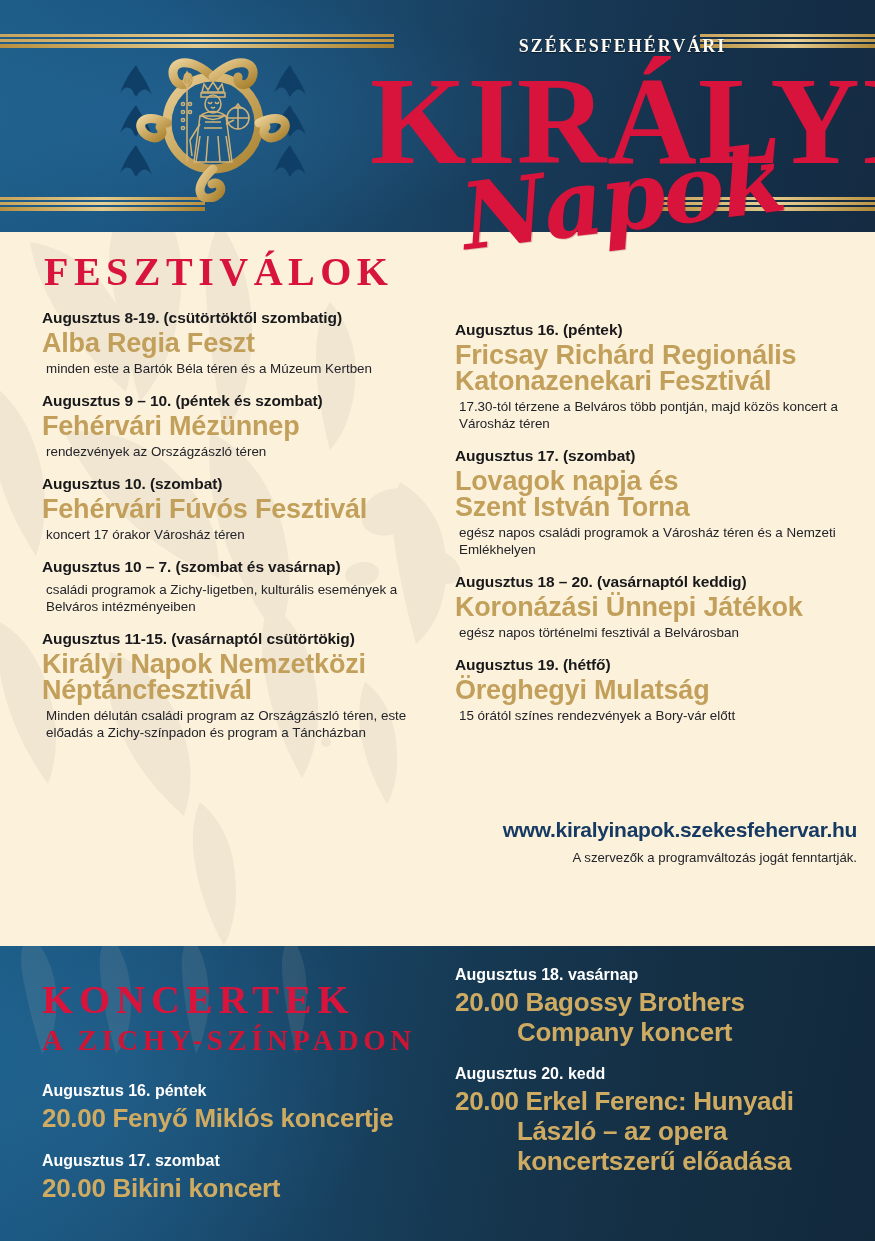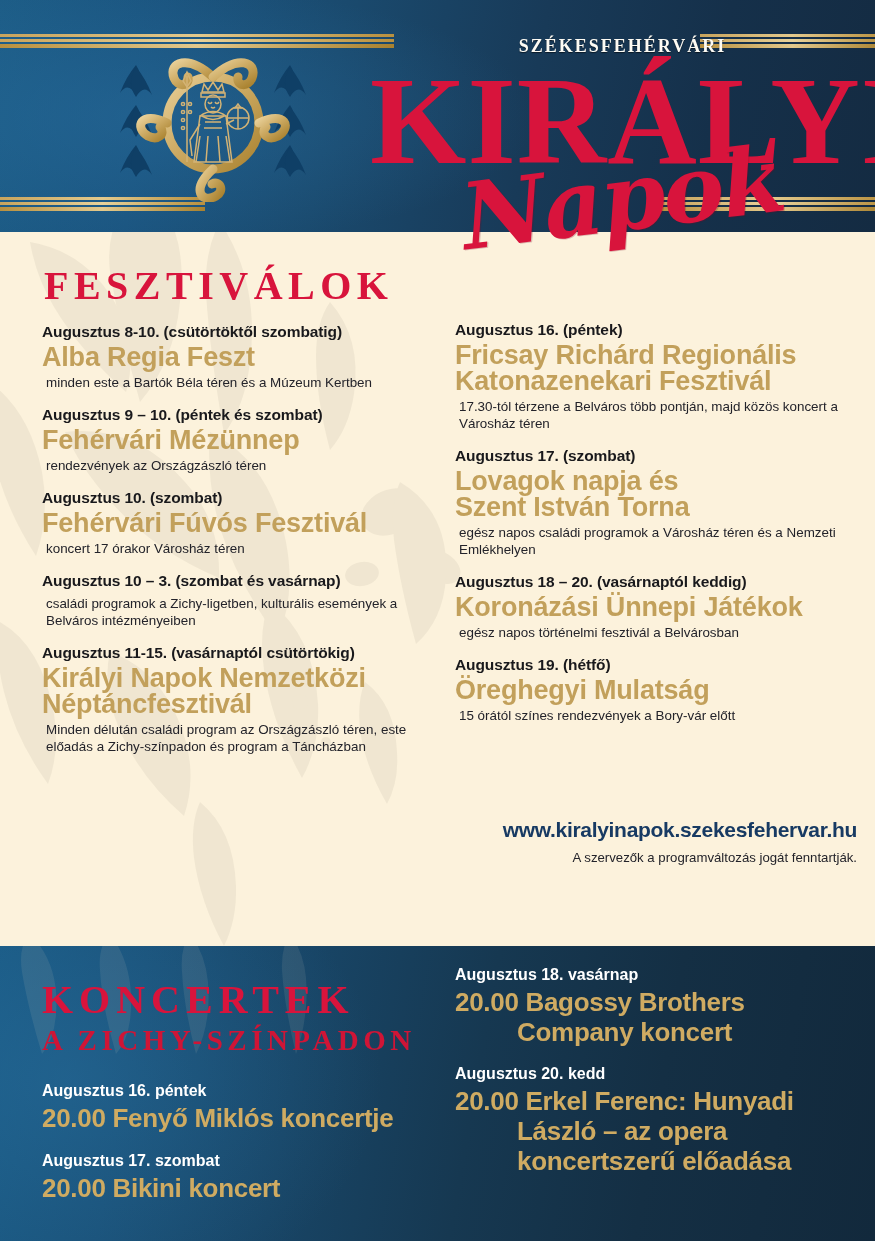--- a/index.html
+++ b/index.html
@@ -80,21 +80,21 @@
   .watermark svg{display:block;}
 
   .cols{position:absolute;left:0;top:0;width:875px;height:714px;}
   .col{position:absolute;top:0;}
   .col-left{left:42px;width:385px;}
   .col-right{left:455px;width:400px;}
 
   .sect-title{
     color:#d8143c;font-family:"Liberation Serif",serif;font-weight:bold;
     font-size:40px;letter-spacing:5.5px;line-height:40px;
-    margin:0 0 16px 2px;padding-top:34px;white-space:nowrap;
+    margin:0 0 16px 2px;padding-top:20px;white-space:nowrap;
   }
 
   .ev{margin:0 0 14px 0;}
   .ev .date{
     color:#19191c;font-size:15.5px;font-weight:bold;line-height:20px;
     margin:0 0 2px 0;letter-spacing:-.1px;
   }
   .ev .name{
     color:#c2a05b;font-size:27px;font-weight:bold;line-height:26px;
     margin:0 0 2px 0;letter-spacing:-.2px;
@@ -288,39 +288,39 @@
         </g>
       </svg>
     </div>
 
     <div class="cols">
 
       <div class="col col-left">
         <h2 class="sect-title">FESZTIVÁLOK</h2>
 
         <div class="ev">
-          <p class="date">Augusztus 8-10. (csütörtöktől szombatig)</p>
+          <p class="date">Augusztus 8-19. (csütörtöktől szombatig)</p>
           <p class="name">Alba Regia Feszt</p>
           <p class="desc">minden este a Bartók Béla téren és a Múzeum Kertben</p>
         </div>
 
         <div class="ev">
           <p class="date">Augusztus 9 – 10. (péntek és szombat)</p>
           <p class="name">Fehérvári Mézünnep</p>
           <p class="desc">rendezvények az Országzászló téren</p>
         </div>
 
         <div class="ev">
           <p class="date">Augusztus 10. (szombat)</p>
           <p class="name">Fehérvári Fúvós Fesztivál</p>
           <p class="desc">koncert 17 órakor Városház téren</p>
         </div>
 
         <div class="ev">
-          <p class="date">Augusztus 10 – 3. (szombat és vasárnap)</p>
+          <p class="date">Augusztus 10 – 7. (szombat és vasárnap)</p>
           <p class="desc">családi programok a Zichy-ligetben, kulturális események a Belváros intézményeiben</p>
         </div>
 
         <div class="ev">
           <p class="date">Augusztus 11-15. (vasárnaptól csütörtökig)</p>
           <p class="name">Királyi Napok Nemzetközi Néptáncfesztivál</p>
           <p class="desc">Minden délután családi program az Országzászló téren, este előadás a Zichy-színpadon és program a Táncházban</p>
         </div>
       </div>
 

